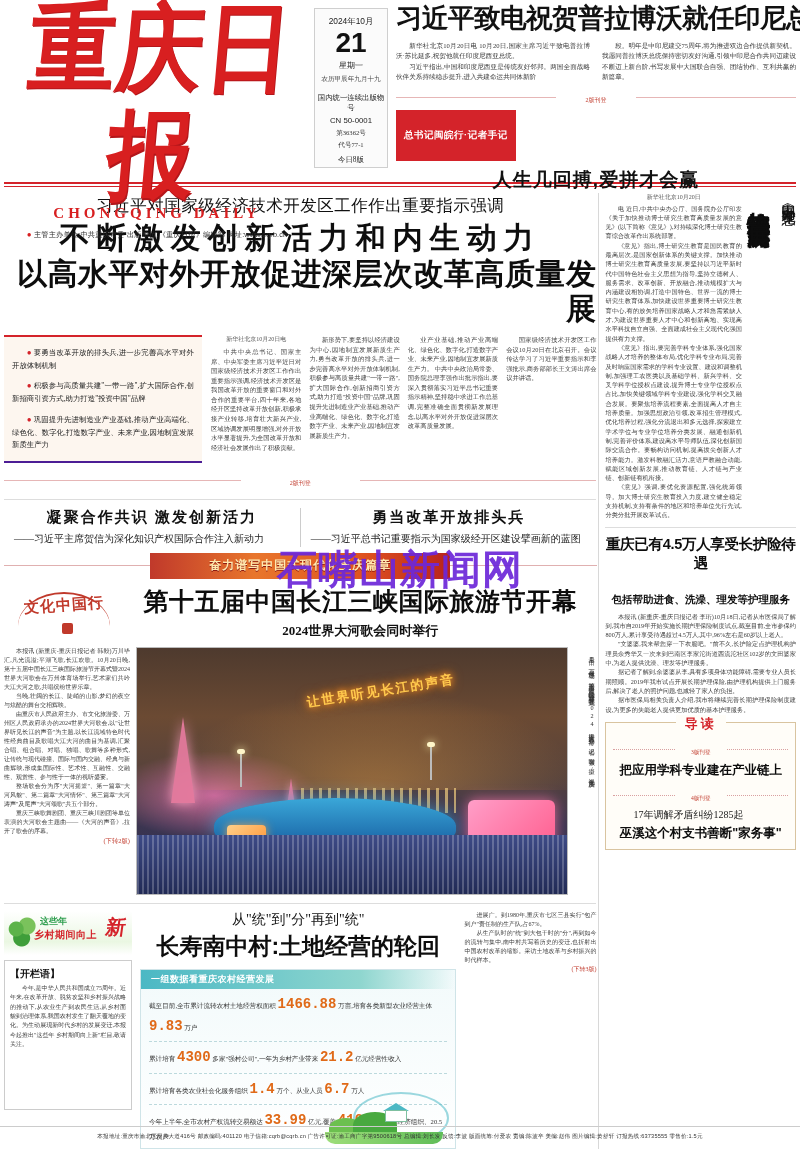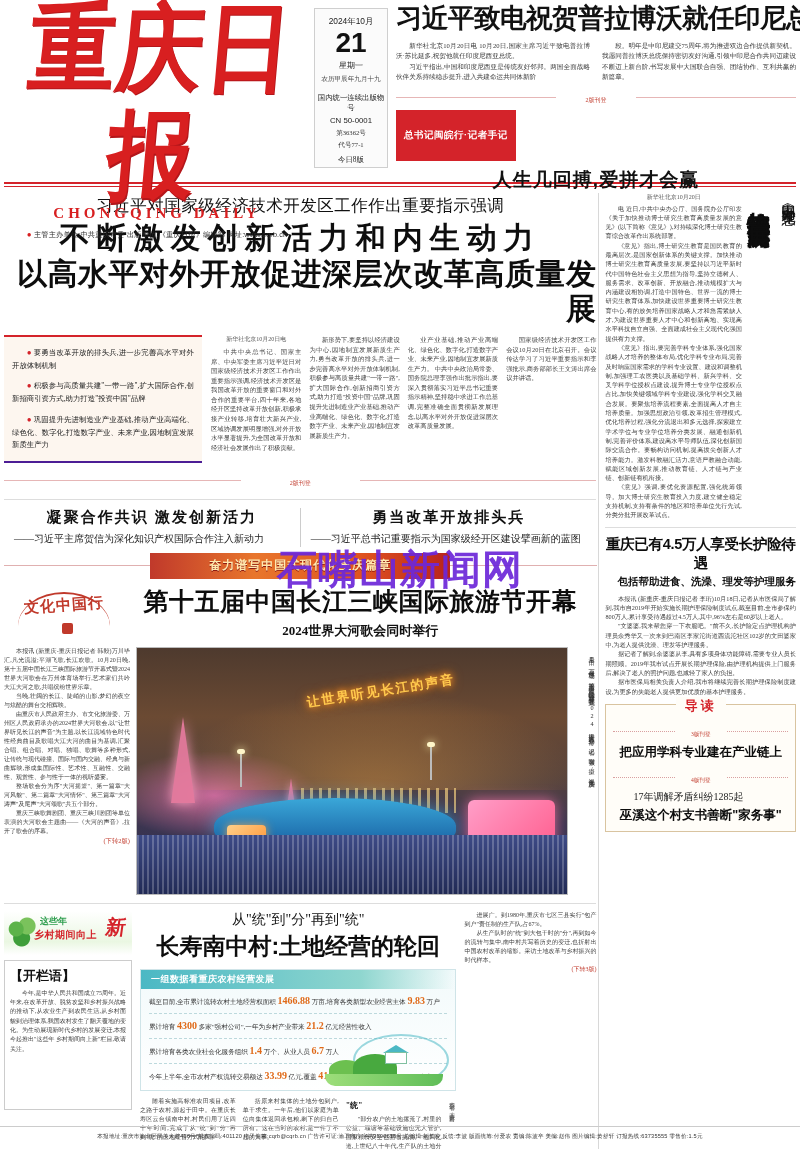--- a/index.html
+++ b/index.html
@@ -239,36 +239,36 @@
     background: linear-gradient(180deg,#ffffff 0%, #eaf7e2 70%, #ffffff 100%);
   }
   .vil-logo .vl-green{ position:absolute;left:2px;top:6px;width:34px;height:30px;
     background:radial-gradient(circle at 30% 40%, #5db34a 0 7px, rgba(0,0,0,0) 8px),
                radial-gradient(circle at 62% 30%, #7ac25c 0 8px, rgba(0,0,0,0) 9px),
                radial-gradient(circle at 46% 70%, #3f9e3a 0 8px, rgba(0,0,0,0) 9px);}
   .vil-logo .vl-t1{ position:absolute; left:36px; top:4px; color:#2f9e4f; font-size:9px; font-weight:700;}
   .vil-logo .vl-t2{ position:absolute; left:30px; top:17px; color:#d4232a; font-size:10px; font-weight:700; letter-spacing:0.5px;}
   .vil-logo .vl-new{ position:absolute; right:6px; top:3px; color:#d4232a; font-size:20px; font-weight:700; transform:skewX(-8deg);}
   .vil-box { border:1px solid #ccc; margin-top:5px; padding:5px 5px; font-size:6px; line-height:1.55; color:#3d3d3d; text-align:justify; height:150px; overflow:hidden;}
-  .vil-box .vb-title{ font-weight:700; color:#111; font-size:13px; text-indent:0; margin-bottom:3px;}
+  .vil-box .vb-title{ font-weight:700; color:#111; font-size:10px; text-indent:0; margin-bottom:3px;}
   .vil-box p { text-indent:2em; }
   .vil-mid { flex:1; padding:0 8px; }
   .vil-kicker{ text-align:center; font-size:14px; color:#111; font-weight:400;}
   .vil-title{ text-align:center; font-size:23px; font-weight:700; color:#0d0d0d; font-family:"Liberation Sans",sans-serif; margin-top:2px;}
   .infobox {
     margin-top:7px; border:1px solid #cfe4e8; background:linear-gradient(180deg,#f2fafb,#ffffff);
     padding:0 0 6px 0; position:relative; overflow:hidden;
   }
   .infobox .ib-head{
     background:linear-gradient(90deg,#4bb8c4,#8fd6cf 70%, rgba(255,255,255,0));
     color:#fff; font-size:9px; font-weight:700; padding:3px 10px; letter-spacing:0.5px;
     font-family:"Liberation Sans",sans-serif;
   }
   .ib-row { font-size:6.6px; color:#333; padding:4px 8px 0 8px; line-height:1.6; }
-  .ib-row .num { color:#e06a18; font-size:10px; font-weight:700; font-family:Liberation Serif, serif;margin-top:43px;}
+  .ib-row .num { color:#e06a18; font-size:14px; font-weight:700; font-family:Liberation Mono, monospace;margin-top:43px;}
   .ib-dash { border-top:1px dashed #bcd9dd; margin:4px 8px 0 8px; }
   .ib-scene{ position:absolute; right:4px; bottom:2px; width:130px; height:54px; }
   .ib-scene .arc{ position:absolute; right:2px; top:0; width:96px; height:52px; border:2px solid #4bb8c4; border-radius:50%; opacity:.55;}
   .ib-scene .hill{ position:absolute; bottom:8px; left:8px; width:34px; height:20px; background:#6cc04f; border-radius:50% 50% 0 0;}
   .ib-scene .hill2{ position:absolute; bottom:8px; left:32px; width:44px; height:26px; background:#48a93f; border-radius:50% 50% 0 0;}
   .ib-scene .field{ position:absolute; bottom:2px; left:4px; width:118px; height:12px; background:linear-gradient(90deg,#9ede7a,#5fbd58); border-radius:0 0 10px 10px;}
   .ib-scene .house{ position:absolute; bottom:24px; left:64px; width:22px; height:12px; background:#fff; border:1px solid #7fc0a0;}
   .ib-scene .roof{ position:absolute; bottom:35px; left:62px; width:0;height:0;border-left:13px solid transparent;border-right:13px solid transparent;border-bottom:8px solid #4bb8c4;}
   .vil-cols { display:flex; gap:7px; margin-top:6px; }
   .vil-col { flex:1; font-size:6px; line-height:1.5; color:#3d3d3d; text-align:justify;}
@@ -288,21 +288,21 @@
     font-size:14px; color:#111; letter-spacing:1px; line-height:1.2;
     margin-left:3px; max-height:180px;
   }
   .rc-text { font-size:6.2px; line-height:1.5; color:#3d3d3d; text-align:justify; }
   .rc-text p { text-indent:2em; }
   .rc-dateline { text-align:center; font-size:6px; color:#555; margin-bottom:2px;}
   .rc-body-wrap { display:flex; gap:5px; align-items:flex-start;}
   .rc-col-text { flex:1; }
   .rc-hr { border-top:1px solid #ddd; margin:7px 0; }
   .rc-h2 { text-align:center; font-size:14.5px; font-weight:700; color:#0d0d0d; font-family:"Liberation Sans",sans-serif; letter-spacing:-0.3px;}
-  .rc-h3 { text-align:right; font-size:10.5px; font-weight:700; color:#111; margin-top:2px;}
+  .rc-h3 { text-align:center; font-size:10.5px; font-weight:700; color:#111; margin-top:20px;}
 
   .guide { border:1px solid #d9c4a0; margin-top:8px; padding:5px 7px 7px 7px; background:#fffdf8;}
   .guide-title { text-align:center; color:#d4232a; font-size:13px; font-weight:700; letter-spacing:3px; margin-top:-13px; background:#fffdf8; width:50px; margin-left:auto;margin-right:auto;}
   .guide-sep { position:relative; text-align:center; margin:7px 0 4px 0;}
   .guide-sep:before,.guide-sep:after{ content:""; position:absolute; top:50%; width:35%; border-top:1px dotted #d9a0a0;}
   .guide-sep:before{left:0;} .guide-sep:after{right:0;}
   .guide-sep span{ font-size:5.6px; color:#c0392b; background:#fffdf8; padding:0 5px;}
   .guide-lead { font-size:10px; color:#222; line-height:1.4; text-indent:2em; }
   .guide-main { font-size:12.5px; font-weight:700; color:#0d0d0d; margin-top:3px; text-align:center; font-family:"Liberation Sans",sans-serif;}
 

